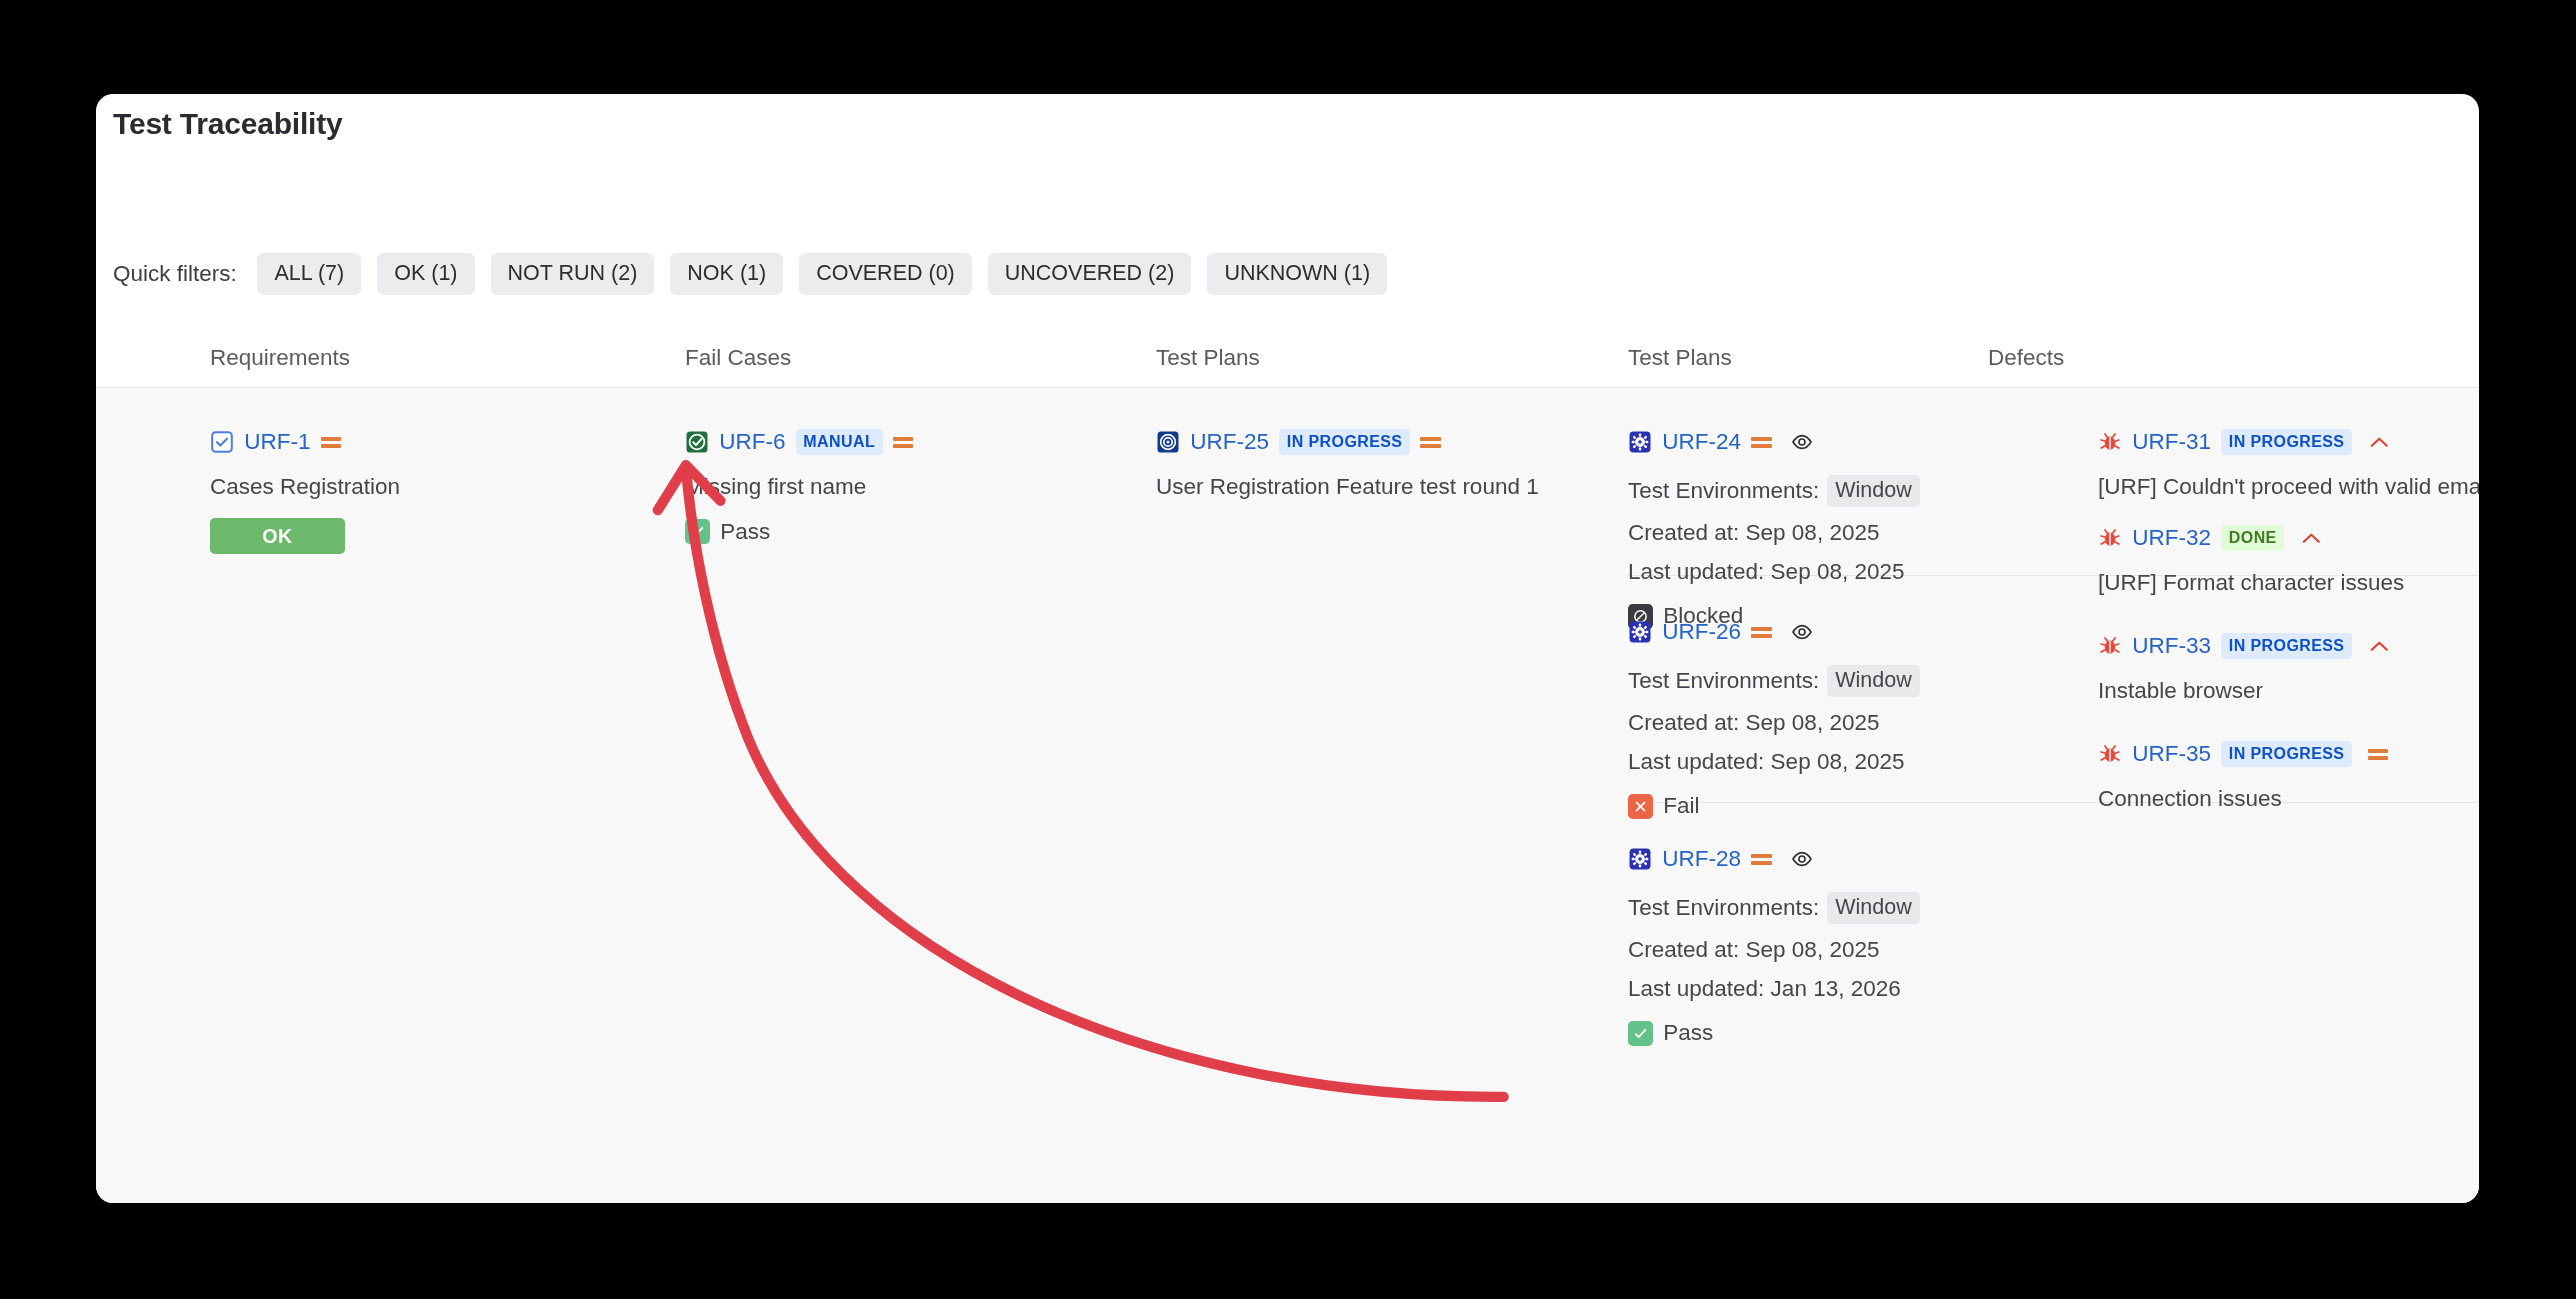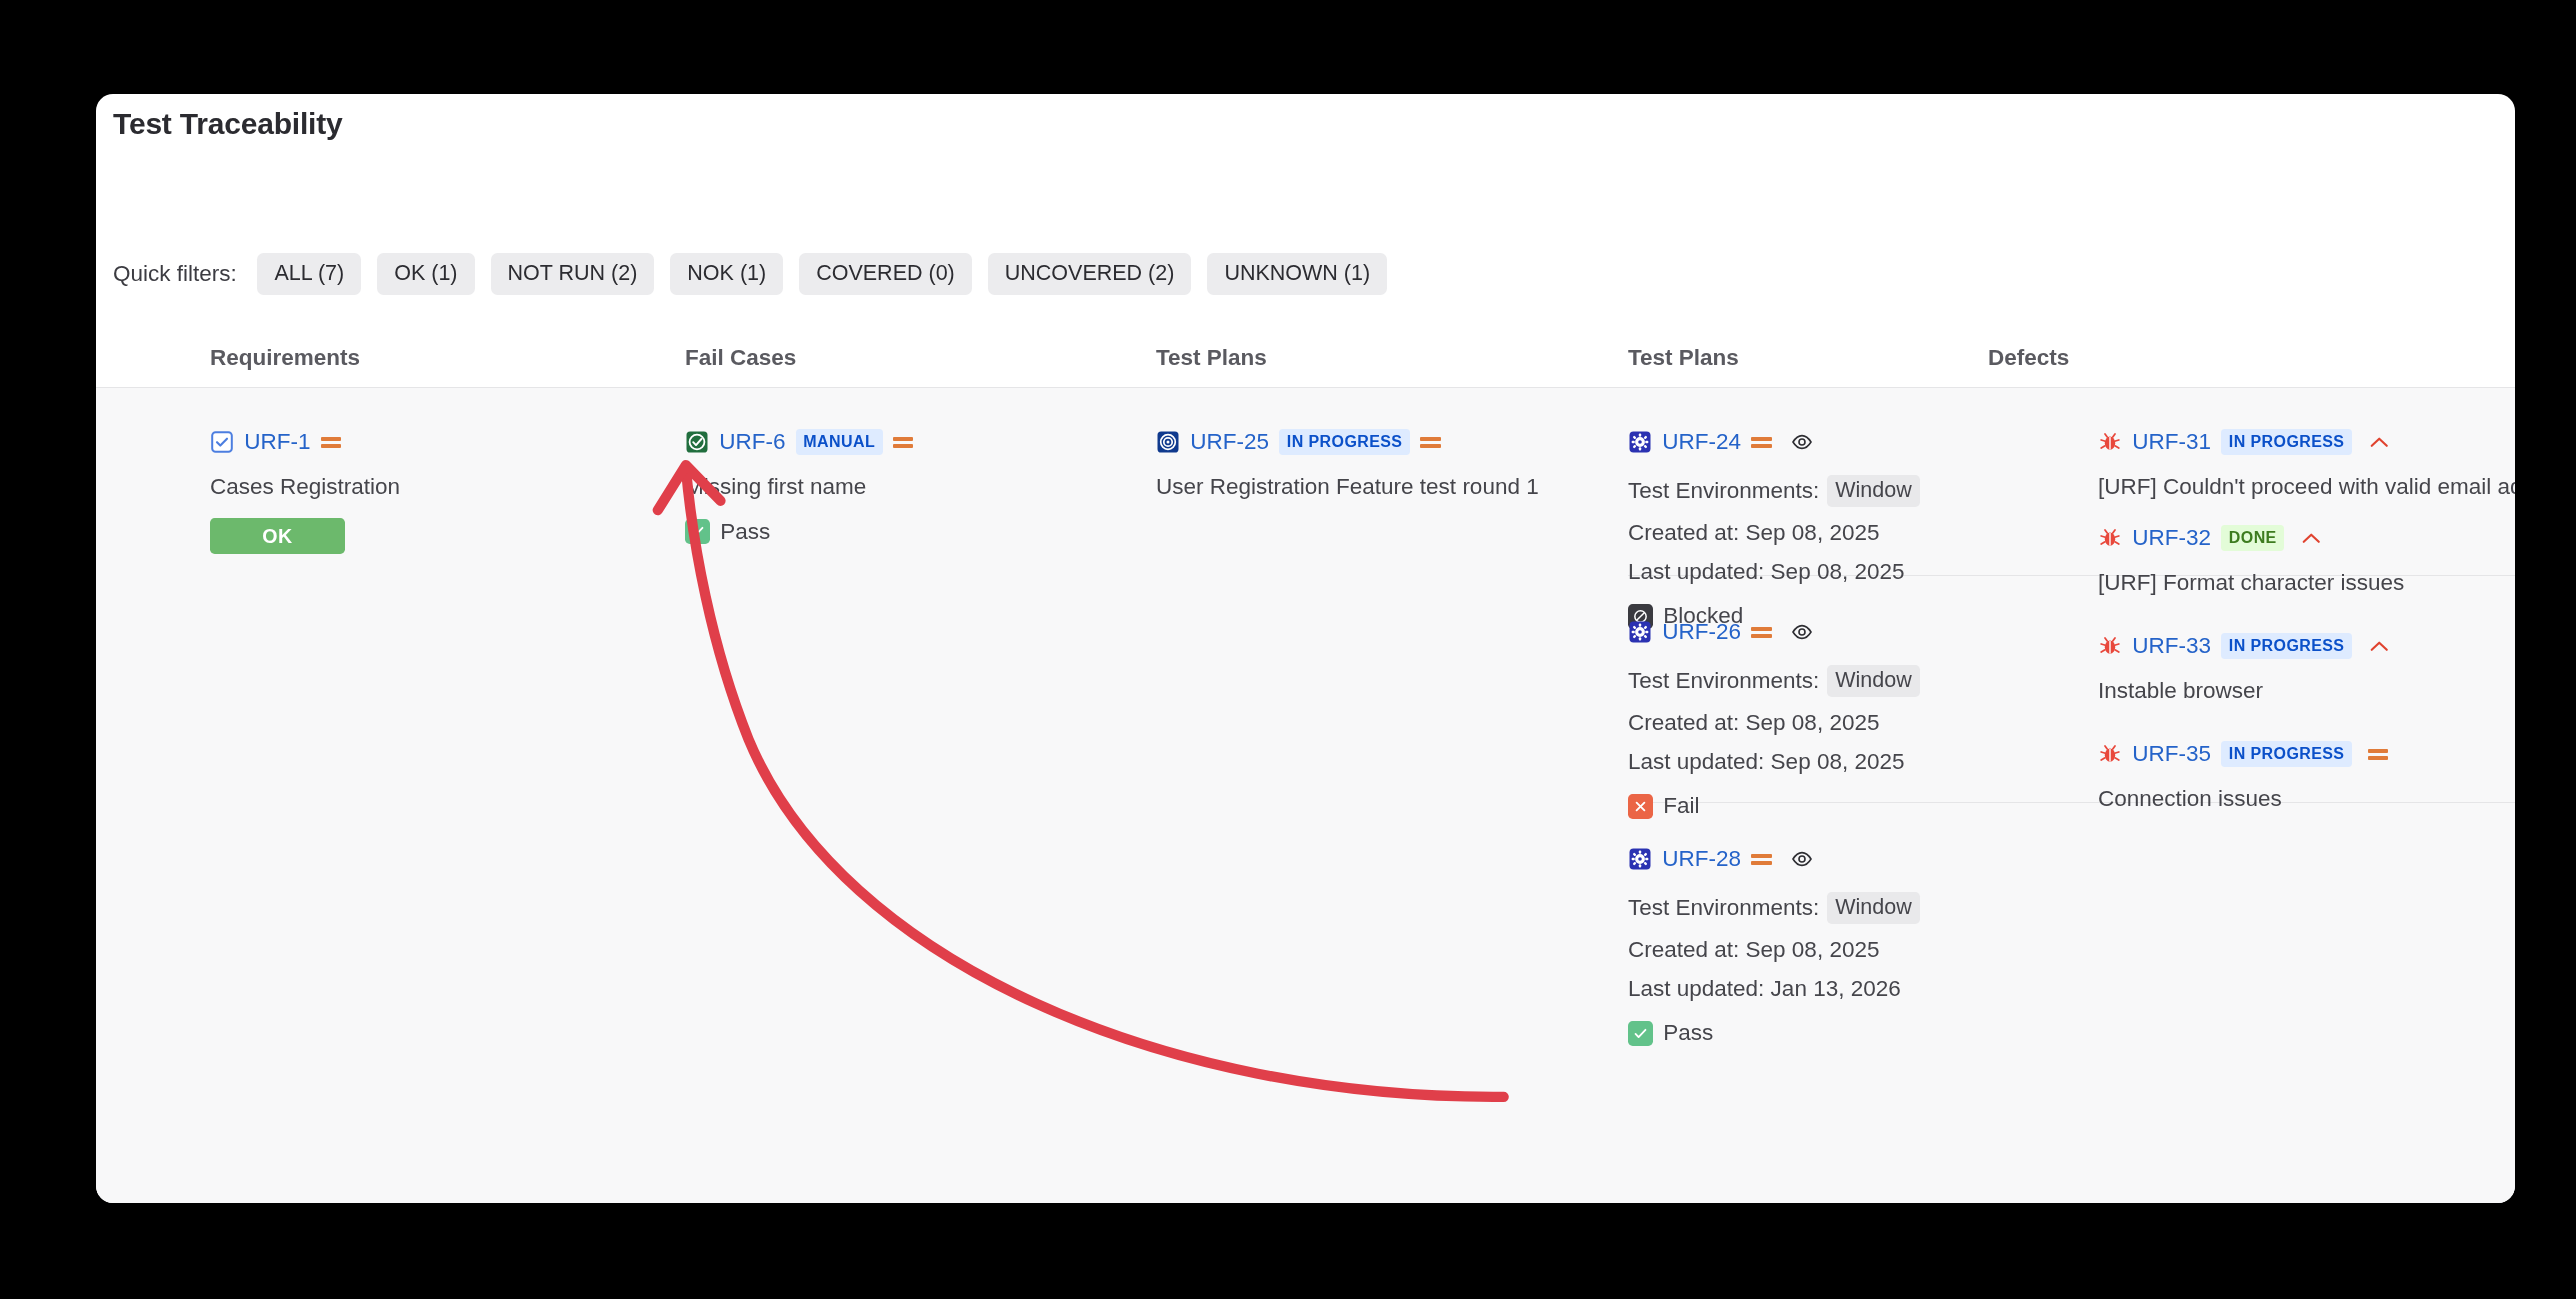--- a/index.html
+++ b/index.html
@@ -25,21 +25,20 @@
   .card {
     position: absolute;
     left: 96px;
     top: 94px;
     width: 2383px;
     height: 1109px;
     background: #ffffff;
     border-radius: 17px;
     overflow: hidden;
     box-shadow: 0 1.9px 9.4px rgba(0,0,0,0.18);
-    padding-left: 36px;
   }
 
   .card-title {
     position: absolute;
     left: 17px;
     top: 13px;
     font-size: 30px;
     font-weight: bold;
     color: #2b2b30;
     letter-spacing: -0.2px;
@@ -78,21 +77,21 @@
     left: 0;
     top: 239px;
     width: 100%;
     height: 54px;
     border-bottom: 0.9px solid #e5e5e7;
   }
   .col-head {
     position: absolute;
     top: 12px;
     font-size: 22.5px;
-    font-weight: bold;
+    font-weight: normal;
     color: #5a5a60;
   }
 
   
   .c1 { left: 114px; }
   .c2 { left: 589px; }
   .c3 { left: 1060px; }
   .c4 { left: 1532px; }
   .c5 { left: 1892px; }
 

